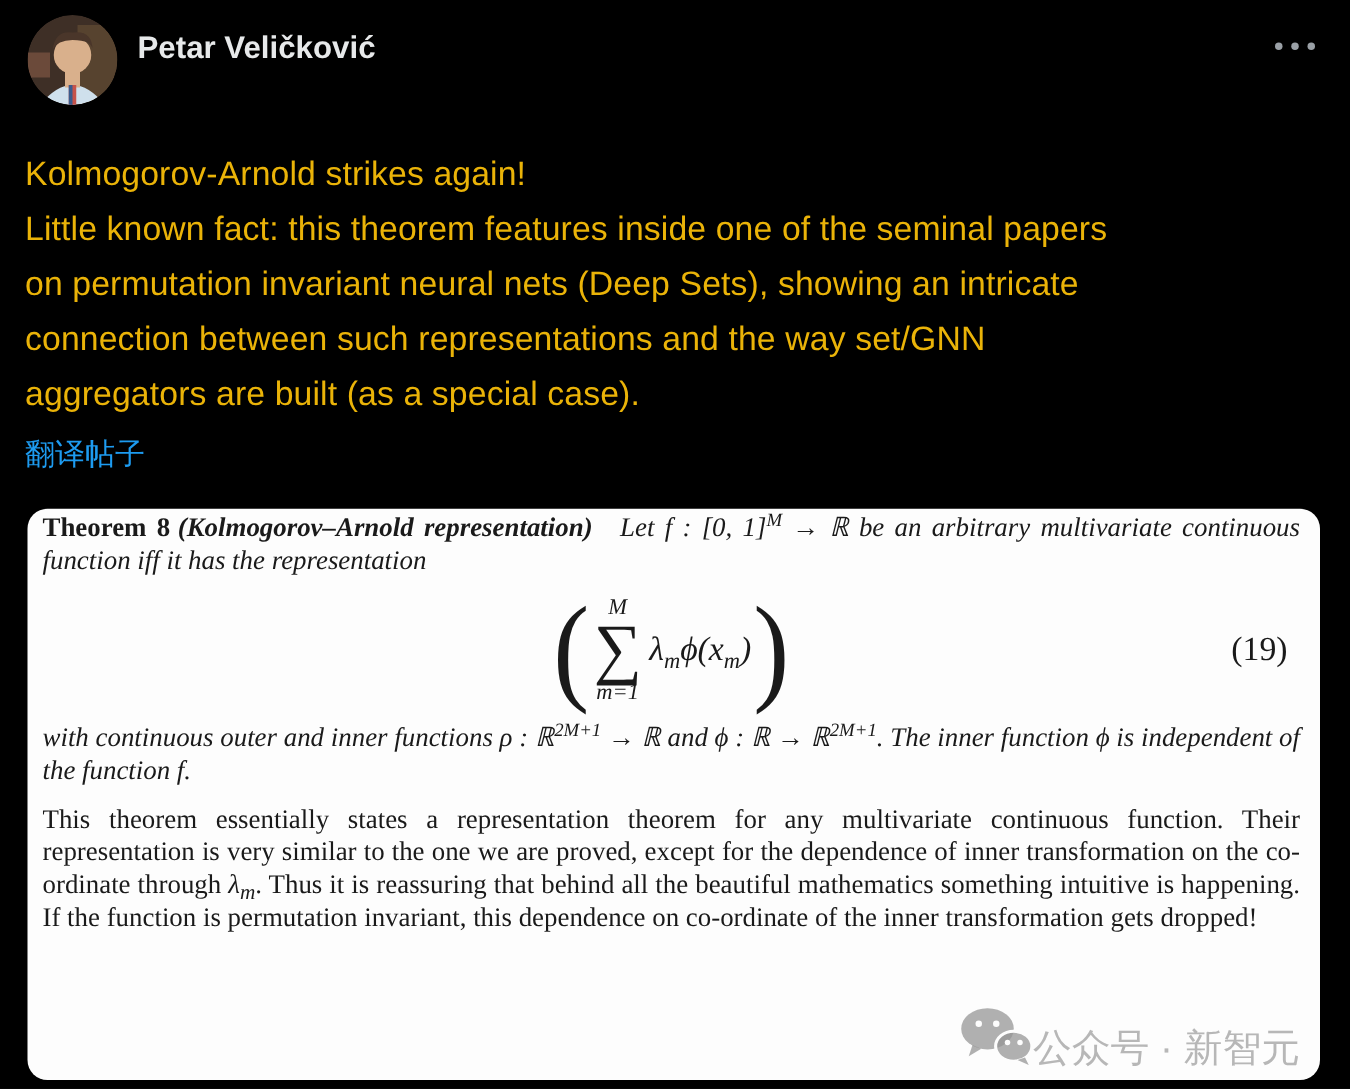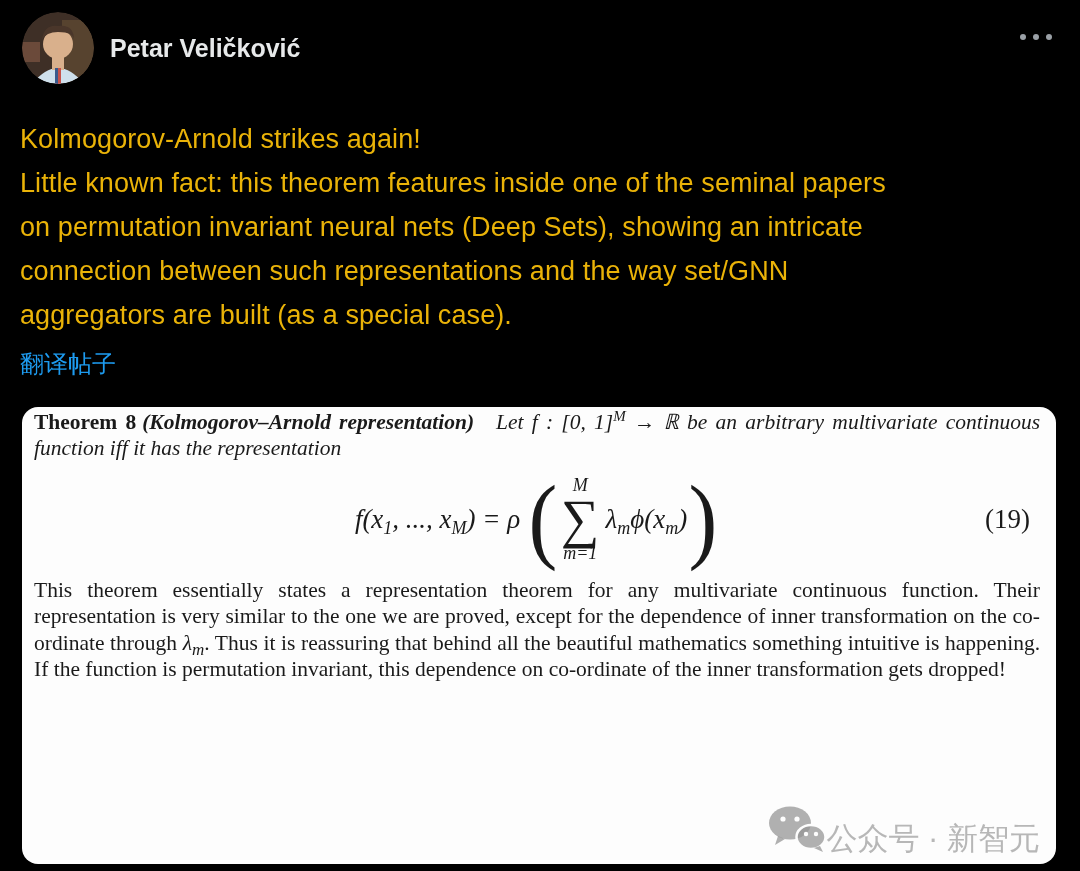--- a/index.html
+++ b/index.html
@@ -12,21 +12,21 @@
     overflow: hidden;
     font-family: "Liberation Sans", "DejaVu Sans", sans-serif;
   }
 
   
   .avatar {
     position: absolute; left: 22px; top: 12px;
     width: 72px; height: 72px; border-radius: 50%;
     overflow: hidden; cursor: pointer;
   }
-  .id-block { position: absolute; left: 110px; top: 32px; }
+  .id-block { position: absolute; left: 110px; top: 22px; }
   .author-name {
     color: #e7e9ea; font-size: 25px; font-weight: 700;
     line-height: 32px; cursor: pointer;
   }
   .author-handle {
     color: #71767b; font-size: 24px; font-weight: 400;
     line-height: 30px; cursor: pointer;
   }
   .more-button {
     position: absolute; right: 22px; top: 28px;
@@ -144,33 +144,33 @@
   <a class="translate-link">翻译帖子</a>
 
   <figure class="card">
 
     <p class="heading">
       <span class="thm-label">Theorem 8</span><span class="thm-name">(Kolmogorov–Arnold representation)</span><span class="gap"></span><i>Let f : [0, 1]</i><sup class="ssup"><i>M</i></sup><i> → ℝ be an arbitrary multivariate continuous function iff it has the representation</i>
     </p>
 
     <div class="equation">
       <div class="eq-body">
-        <span class="eq-txt"><span>f(x</span><sub>1</sub><span>, ..., x</span><sub>M</sub><span>) = ρ</span>&nbsp;</span>
         <span class="eq-paren">(</span>
         <span class="eq-sum">
           <span class="limit">M</span>
           <span class="sigma">∑</span>
           <span class="limit">m=1</span>
         </span>
         <span class="eq-txt"><span>λ</span><sub>m</sub><span>ϕ(x</span><sub>m</sub><span>)</span></span>
         <span class="eq-paren">)</span>
       </div>
       <span class="eq-num">(19)</span>
     </div>
 
+    <p class="para-inner"><span>with continuous outer and inner functions ρ : ℝ</span><sup class="ssup">2M+1</sup><span> → ℝ and ϕ : ℝ → ℝ</span><sup class="ssup">2M+1</sup><span>. The inner function ϕ is independent of the function f.</span></p>
 
     <p class="para-main"><span>This theorem essentially states a representation theorem for any multivariate continuous function. Their representation is very similar to the one we are proved, except for the dependence of inner transformation on the co-ordinate through </span><span class="ital">λ</span><sub class="ssub">m</sub><span>. Thus it is reassuring that behind all the beautiful mathematics something intuitive is happening. If the function is permutation invariant, this dependence on co-ordinate of the inner transformation gets dropped!</span></p>
 
 
     <div class="watermark">
       <svg width="58" height="46" viewBox="0 0 58 46">
         <g fill="rgba(150,150,150,0.75)">
           <ellipse cx="22" cy="17" rx="21" ry="16.5"></ellipse>
           <path d="M10 30 L7 39 L17 33 Z"></path>
         </g>

